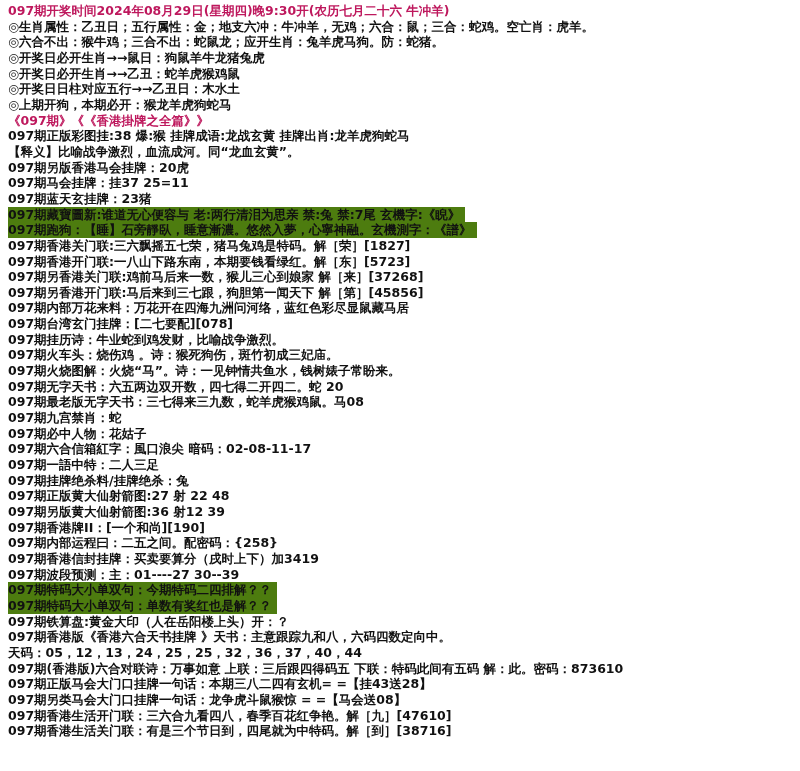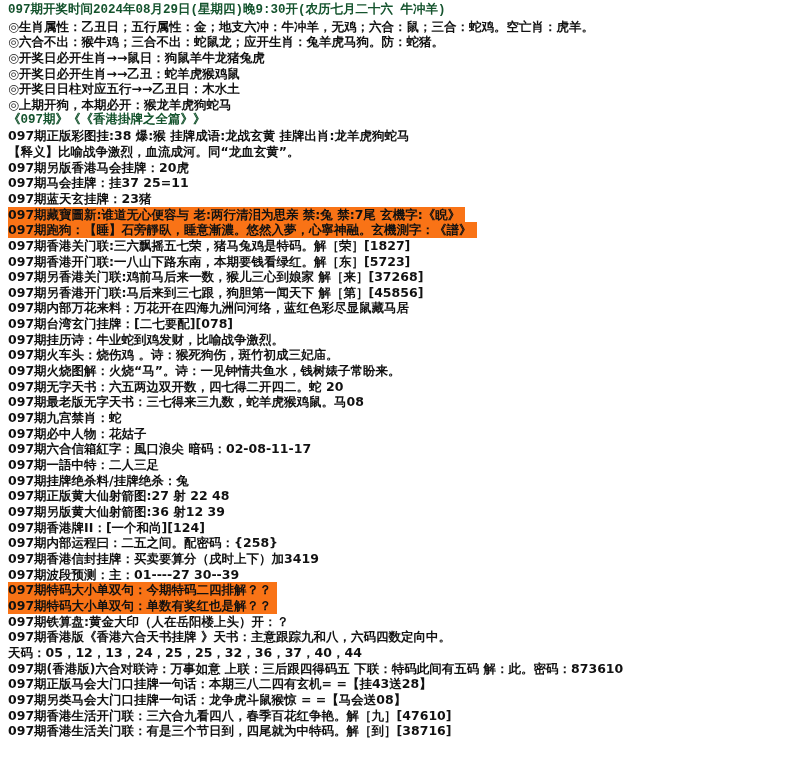--- a/index.html
+++ b/index.html
@@ -17,23 +17,23 @@
   }
   .line {
     height: 15.67px;
     line-height: 15.67px;
     font-size: 12.5px;
     font-weight: 700;
     color: #111111;
     white-space: nowrap;
     letter-spacing: 0px;
   }
-  .line.red { color: #14532d; font-family: Liberation Mono, monospace; }
+  .line.red { color: #be185d; }
   .line.highlight {
-    background: #f97316;
+    background: #4d7c0f;
     width: fit-content;
     padding-right: 5px;
   }
 </style>
 </head>
 <body>
 
 <main>
   <div>
       <div class="line red">097期开奖时间2024年08月29日(星期四)晚9:30开(农历七月二十六 牛冲羊)</div>
@@ -62,21 +62,21 @@
       <div class="line">097期火烧图解：火烧“马”。诗：一见钟情共鱼水，钱树婊子常盼来。</div>
       <div class="line">097期无字天书：六五两边双开数，四七得二开四二。蛇 20</div>
       <div class="line">097期最老版无字天书：三七得来三九数，蛇羊虎猴鸡鼠。马08</div>
       <div class="line">097期九宫禁肖：蛇</div>
       <div class="line">097期必中人物：花姑子</div>
       <div class="line">097期六合信箱紅字：風口浪尖 暗码：02-08-11-17</div>
       <div class="line">097期一語中特：二人三足</div>
       <div class="line">097期挂牌绝杀料/挂牌绝杀：兔</div>
       <div class="line">097期正版黄大仙射箭图:27 射 22 48</div>
       <div class="line">097期另版黄大仙射箭图:36 射12 39</div>
-      <div class="line">097期香港牌II：[一个和尚][124]</div>
+      <div class="line">097期香港牌II：[一个和尚][190]</div>
       <div class="line">097期内部运程曰：二五之间。配密码：{258}</div>
       <div class="line">097期香港信封挂牌：买卖要算分（戌时上下）加3419</div>
       <div class="line">097期波段预测：主：01----27 30--39</div>
       <div class="line highlight">097期特码大小单双句：今期特码二四排解？？</div>
       <div class="line highlight">097期特码大小单双句：单数有奖红也是解？？</div>
       <div class="line">097期铁算盘:黄金大印（人在岳阳楼上头）开：？</div>
       <div class="line">097期香港版《香港六合天书挂牌 》天书：主意跟踪九和八，六码四数定向中。</div>
       <div class="line">天码：05，12，13，24，25，25，32，36，37，40，44</div>
       <div class="line">097期(香港版)六合对联诗：万事如意 上联：三后跟四得码五 下联：特码此间有五码 解：此。密码：873610</div>
       <div class="line">097期正版马会大门口挂牌一句话：本期三八二四有玄机= =【挂43送28】</div>

